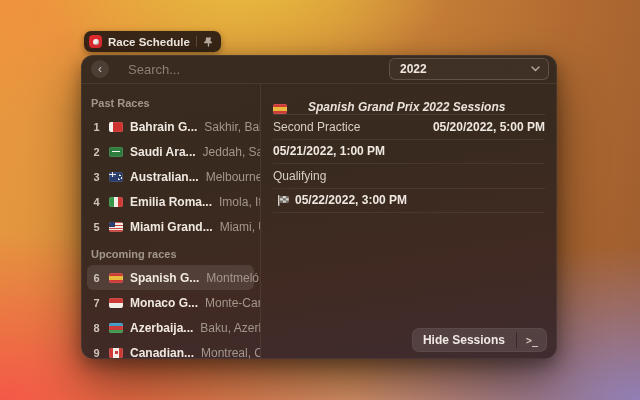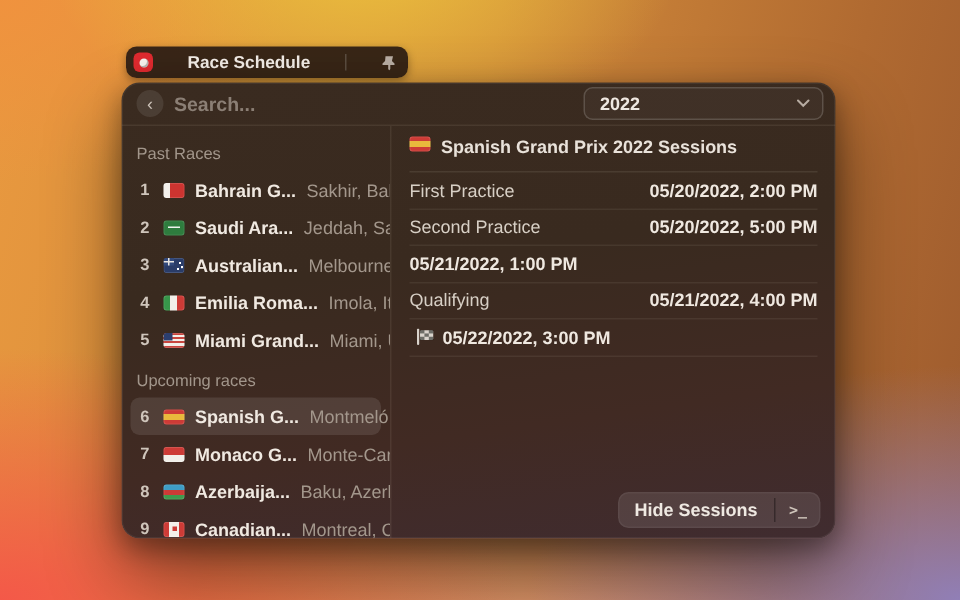--- a/index.html
+++ b/index.html
@@ -12,21 +12,21 @@
       radial-gradient(75% 65% at 100% 100%, rgba(144,129,190,.95) 0%, rgba(144,129,190,0) 60%),
       radial-gradient(70% 55% at 58% 112%, rgba(238,166,141,.9) 0%, rgba(238,166,141,0) 60%),
       radial-gradient(60% 60% at 38% -8%, rgba(236,196,61,.95) 0%, rgba(236,196,61,0) 55%),
       radial-gradient(55% 55% at 0% 0%, rgba(240,146,62,.95) 0%, rgba(240,146,62,0) 55%),
       linear-gradient(105deg,#e9993f 0%,#d28a3a 45%,#b06a31 78%,#9c5a2e 100%);
   }
 
   
   .tabpill {
     position:absolute; left:84px; top:31px; height:21px;
-    display:flex; align-items:center; gap:23px; padding:0 7px 0 5px;
+    display:flex; align-items:center; gap:6px; padding:0 7px 0 5px;
     background:rgba(41,27,19,.92); border-radius:7px;
     box-shadow:0 2px 6px rgba(0,0,0,.35);
   }
   .appicon { width:13px; height:13px; border-radius:4px; background:#df2a2f;
     display:flex; align-items:center; justify-content:center; flex:none; }
   .appicon::after { content:""; width:6px; height:6px; border-radius:50%;
     background:#f6f2ee; box-shadow:inset -1px -1px 0 rgba(0,0,0,.25); }
   .tabtitle { font-size:11.5px; font-weight:700; color:#f3ede7; white-space:nowrap; }
   .tabdiv { width:1px; height:11px; background:rgba(255,255,255,.18); }
   .pinicon { color:#b9aea4; display:flex; }
@@ -41,35 +41,35 @@
     color:#ece4db;
   }
 
   
   .toolbar { position:relative; height:29px; display:flex; align-items:center;
     padding:0 8px 0 10px; border-bottom:1px solid rgba(255,240,220,.08); }
   .backbtn { width:18px; height:18px; border-radius:50%; flex:none;
     background:rgba(255,255,255,.09); color:#cfc5bb;
     display:flex; align-items:center; justify-content:center;
     font-size:12px; line-height:1; cursor:default; }
-  .searchinput { flex:1; margin-left:7px; background:transparent; border:none; outline:none;
-    font-family:inherit; font-size:13px; color:#e9e2da;font-weight:bold; }
+  .searchinput { flex:1; margin-left:19px; background:transparent; border:none; outline:none;
+    font-family:inherit; font-size:13px; color:#e9e2da; }
   .searchinput::placeholder { color:#8b7f75; }
   .yeardrop { width:160px; height:22px; flex:none; margin-left:8px;
     border:1px solid rgba(255,255,255,.16); border-radius:6px;
     background:rgba(255,255,255,.03);
     display:flex; align-items:center; padding:0 8px 0 10px; }
   .yeartext { flex:1; font-size:12px; font-weight:700; color:#efe8e1; }
   .chev { color:#b6aba1; display:flex; }
 
   
   .bodyrow { display:flex; height:275px; }
   .sidebar { width:180px; flex:none; border-right:1px solid rgba(255,240,220,.08);
     padding:4px 6px 0 6px; overflow:hidden; }
-  .secheader { font-size:11px; font-weight:400; color:#a2968b; margin:9px 4px 5px 4px; }
+  .secheader { font-size:11px; font-weight:700; color:#a2968b; margin:9px 4px 5px 4px; }
   .race { height:25px; display:flex; align-items:center; border-radius:6px;
     padding:0 6px 0 4px; cursor:default; }
   .race.selected { background:rgba(255,255,255,.10); }
   .race .num { width:11px; text-align:center; font-size:11px; font-weight:600;
     color:#cfc5bb; flex:none; }
   .race .name { font-size:12px; font-weight:700; color:#f0e9e1; white-space:nowrap; }
   .race .loc { font-size:12px; color:#a3978c; white-space:nowrap; flex:1; margin-left:7px; }
   .raceflag { flex:none; margin-left:4px; display:flex; }
   .raceflag.upcoming { color:#d9d3cc; }
 
@@ -97,22 +97,22 @@
     background:#2c3e6e; }
   .flag-spain { background:linear-gradient(180deg,#cd3b36 0 27%,#e9b93c 27% 73%,#cd3b36 73%); }
   .flag-monaco { background:linear-gradient(180deg,#cd3b36 0 50%,#f2efe9 50%); }
   .flag-azerbaijan { background:linear-gradient(180deg,#3e9dc6 0 34%,#cd3b36 34% 67%,#3f9a4d 67%); }
   .flag-canada { background:linear-gradient(90deg,#cd3b36 0 26%,#f2efe9 26% 74%,#cd3b36 74%); }
   .flag-canada::after { content:""; position:absolute; left:6px; top:3.5px;
     width:3px; height:3px; background:#cd3b36; }
 
   
   .detail { flex:1; position:relative; padding:7px 12px 0 12px; }
-  .dheader { height:24px; display:flex; align-items:flex-start; gap:7px;
-    border-bottom:1px solid rgba(255,240,220,.09); }
+  .dheader { height:24px; display:flex; align-items:flex-end; gap:21px;
+    border-bottom:1px solid rgba(255,240,220,.09);font-style:italic; }
   .dheader .flag { margin:0; }
   .dtitle { font-size:12px; font-weight:700; color:#e9e2da; }
   .session { height:24.5px; display:flex; align-items:center;
     border-bottom:1px solid rgba(255,240,220,.07); }
   .sname { flex:1; font-size:12px; color:#d7cfc5; }
   .sdate { font-size:12px; font-weight:700; color:#efe8e0; display:flex;
     align-items:center; gap:5px; }
 
   
   .footer { position:absolute; right:10px; bottom:7px; display:flex;
@@ -253,33 +253,28 @@
 
     </div>
 
     <div class="detail">
       <div class="dheader">
         <span class="flag flag-spain"></span>
         <span class="dtitle">Spanish Grand Prix 2022 Sessions</span>
       </div>
 
       <div class="session">
-        <span class="sname">First Practice</span>
-        <span class="sdate">05/20/2022, 2:00 PM</span>
-      </div>
-      <div class="session">
         <span class="sname">Second Practice</span>
         <span class="sdate">05/20/2022, 5:00 PM</span>
       </div>
       <div class="session">
         <span class="sdate">05/21/2022, 1:00 PM</span>
       </div>
       <div class="session">
         <span class="sname">Qualifying</span>
-        <span class="sdate">05/21/2022, 4:00 PM</span>
       </div>
       <div class="session">
         <span class="sdate">
           <span class="raceflag upcoming">
               <svg width="13" height="11" viewBox="0 0 14 12">
                 <use href="#chkflag"></use>
               </svg>
             </span>
           <span>05/22/2022, 3:00 PM</span>
         </span>

